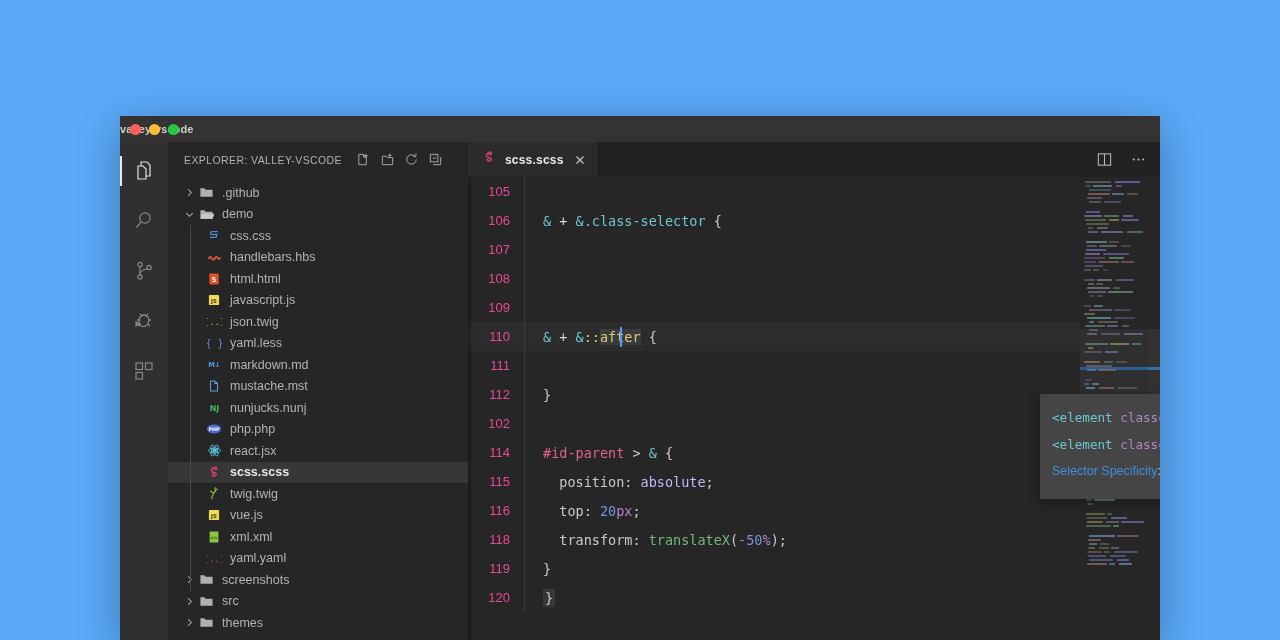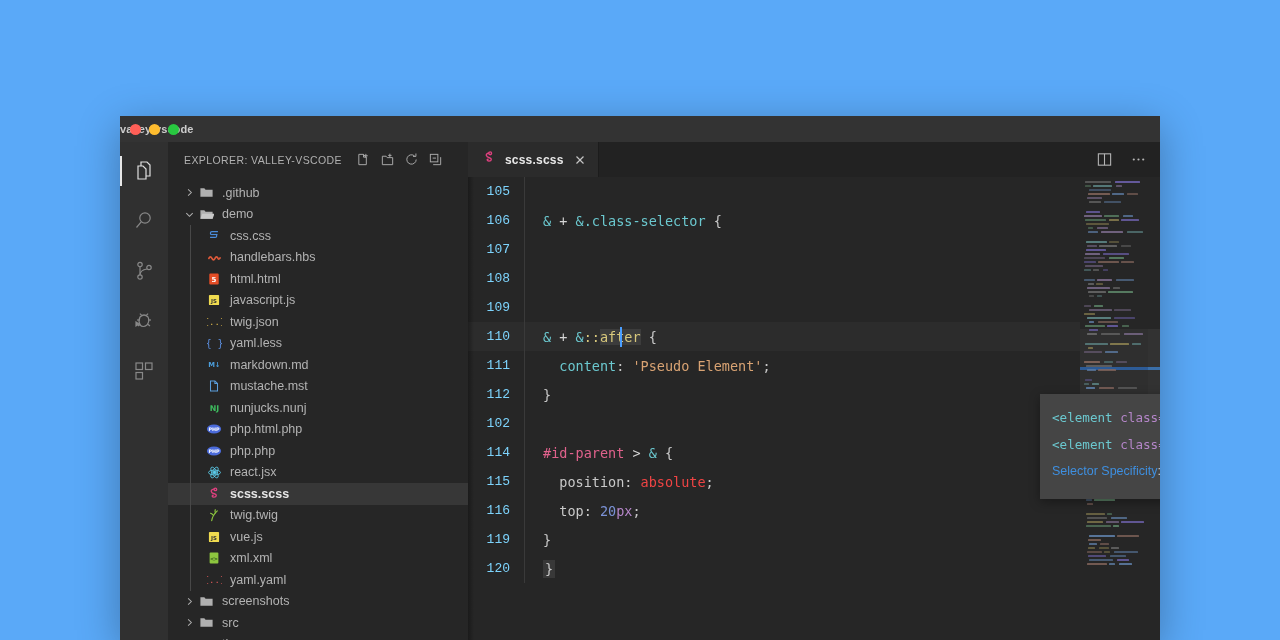--- a/index.html
+++ b/index.html
@@ -109,33 +109,33 @@
   
   .code-area { flex: 1; position: relative; background: #262626; overflow: hidden; }
   .code-lines { position: absolute; inset: 0; }
   .cline {
     position: relative; height: 29px; display: flex; align-items: center;
     font-family: "DejaVu Sans Mono", monospace; font-size: 13.5px;
   }
   .cline.hl { background: #2c2c2c; }
   .lnum {
     width: 56px; flex: 0 0 56px; text-align: right; padding-right: 14px;
-    color: #7dd3fc; font-family: Liberation Mono, monospace; font-size: 13px;
+    color: #ec4899; font-family: Liberation Sans, sans-serif; font-size: 13px;
   }
   .gutter-bar { width: 1px; align-self: stretch; background: #3a3a3a; flex: 0 0 1px; }
   .ctext { padding-left: 18px; white-space: pre; color: #d4d4d4; }
 
   
   .t-amp { color: #6bc8cf; }
   .t-op  { color: #d6d6d6; }
   .t-pseudo { color: #d9c97c; }
   .t-punct { color: #c9c9c9; }
   .t-prop { color: #6bc8cf; }
   .t-str { color: #d9a373; }
-  .t-val { color: #ef4444; }
+  .t-val { color: #c4b5fd; }
   .t-num { color: #7b92d6; }
   .t-unit { color: #b586c9; }
   .t-id  { color: #e0628c; }
   .t-fn  { color: #73b87a; }
   .t-brace { color: #c9c9c9; }
 
   .sel-token { background: #3c3c3c; position: relative; }
   .caret {
     position: absolute; left: 50%; top: -2px; width: 2px; height: 20px;
     background: #4a9eff;
@@ -375,21 +375,21 @@
               <span class="rlabel">javascript.js</span>
             </div>
             <div class="row indent-2">
               <span class="ficon">
                 <span style="display: flex;">
                   <svg width="15" height="15" viewBox="0 0 16 16">
                     <text x="8" y="11.6" font-size="9.6" font-family="DejaVu Sans Mono, monospace" fill="#dbb74b" text-anchor="middle">{..}</text>
                   </svg>
                 </span>
               </span>
-              <span class="rlabel">twig.json</span>
+              <span class="rlabel">json.twig</span>
             </div>
             <div class="row indent-2">
               <span class="ficon">
                 <span style="display: flex;">
                   <svg width="15" height="15" viewBox="0 0 16 16">
                     <text x="8" y="11.6" font-size="10.5" font-family="DejaVu Sans Mono, monospace" fill="#5b8ddb" text-anchor="middle">{ }</text>
                   </svg>
                 </span>
               </span>
               <span class="rlabel">yaml.less</span>
@@ -417,31 +417,20 @@
             </div>
             <div class="row indent-2">
               <span class="ficon">
                 <span style="display: flex;">
                   <svg width="15" height="15" viewBox="0 0 16 16">
                     <text x="8" y="11.4" font-size="8.4" font-family="DejaVu Sans, sans-serif" fill="#3dbb5e" text-anchor="middle" font-weight="bold">NJ</text>
                   </svg>
                 </span>
               </span>
               <span class="rlabel">nunjucks.nunj</span>
-            </div>
-            <div class="row indent-2">
-              <span class="ficon">
-                <span style="display: flex;">
-                  <svg width="16" height="14" viewBox="0 0 18 14">
-                    <ellipse cx="9" cy="7" rx="8" ry="5" fill="#4b6bdb"></ellipse>
-                    <text x="9" y="9.6" font-size="5.4" font-family="DejaVu Sans, sans-serif" fill="#ffffff" text-anchor="middle" font-weight="bold">PHP</text>
-                  </svg>
-                </span>
-              </span>
-              <span class="rlabel">php.html.php</span>
             </div>
             <div class="row indent-2">
               <span class="ficon">
                 <span style="display: flex;">
                   <svg width="16" height="14" viewBox="0 0 18 14">
                     <ellipse cx="9" cy="7" rx="8" ry="5" fill="#4b6bdb"></ellipse>
                     <text x="9" y="9.6" font-size="5.4" font-family="DejaVu Sans, sans-serif" fill="#ffffff" text-anchor="middle" font-weight="bold">PHP</text>
                   </svg>
                 </span>
               </span>
@@ -628,21 +617,20 @@
                 <span class="ctext"></span>
               </div>
               <div class="cline hl">
                 <span class="lnum">110</span>
                 <span class="gutter-bar"></span>
                 <span class="ctext"><span class="t-amp">&amp; </span><span class="t-op">+ </span><span class="t-amp">&amp;</span><span class="t-pseudo">::</span><span class="t-pseudo sel-token">after<span class="caret"></span></span><span class="t-brace"> {</span></span>
               </div>
               <div class="cline">
                 <span class="lnum">111</span>
                 <span class="gutter-bar"></span>
-                <span class="ctext"><span class="t-prop">  content</span><span class="t-punct">: </span><span class="t-str">'Pseudo Element'</span><span class="t-punct">;</span></span>
               </div>
               <div class="cline">
                 <span class="lnum">112</span>
                 <span class="gutter-bar"></span>
                 <span class="ctext"><span class="t-brace">}</span></span>
               </div>
               <div class="cline">
                 <span class="lnum">102</span>
                 <span class="gutter-bar"></span>
                 <span class="ctext"></span>
@@ -654,20 +642,25 @@
               </div>
               <div class="cline">
                 <span class="lnum">115</span>
                 <span class="gutter-bar"></span>
                 <span class="ctext"><span class="t-punct">  position</span><span class="t-punct">: </span><span class="t-val">absolute</span><span class="t-punct">;</span></span>
               </div>
               <div class="cline">
                 <span class="lnum">116</span>
                 <span class="gutter-bar"></span>
                 <span class="ctext"><span class="t-punct">  top</span><span class="t-punct">: </span><span class="t-num">20</span><span class="t-unit">px</span><span class="t-punct">;</span></span>
+              </div>
+              <div class="cline">
+                <span class="lnum">118</span>
+                <span class="gutter-bar"></span>
+                <span class="ctext"><span class="t-punct">  transform</span><span class="t-punct">: </span><span class="t-fn">translateX</span><span class="t-punct">(</span><span class="t-num">-50</span><span class="t-unit">%</span><span class="t-punct">)</span><span class="t-punct">;</span></span>
               </div>
               <div class="cline">
                 <span class="lnum">119</span>
                 <span class="gutter-bar"></span>
                 <span class="ctext"><span class="t-brace">}</span></span>
               </div>
               <div class="cline">
                 <span class="lnum">120</span>
                 <span class="gutter-bar"></span>
                 <span class="ctext"><span class="t-brace brace-box">}</span></span>

